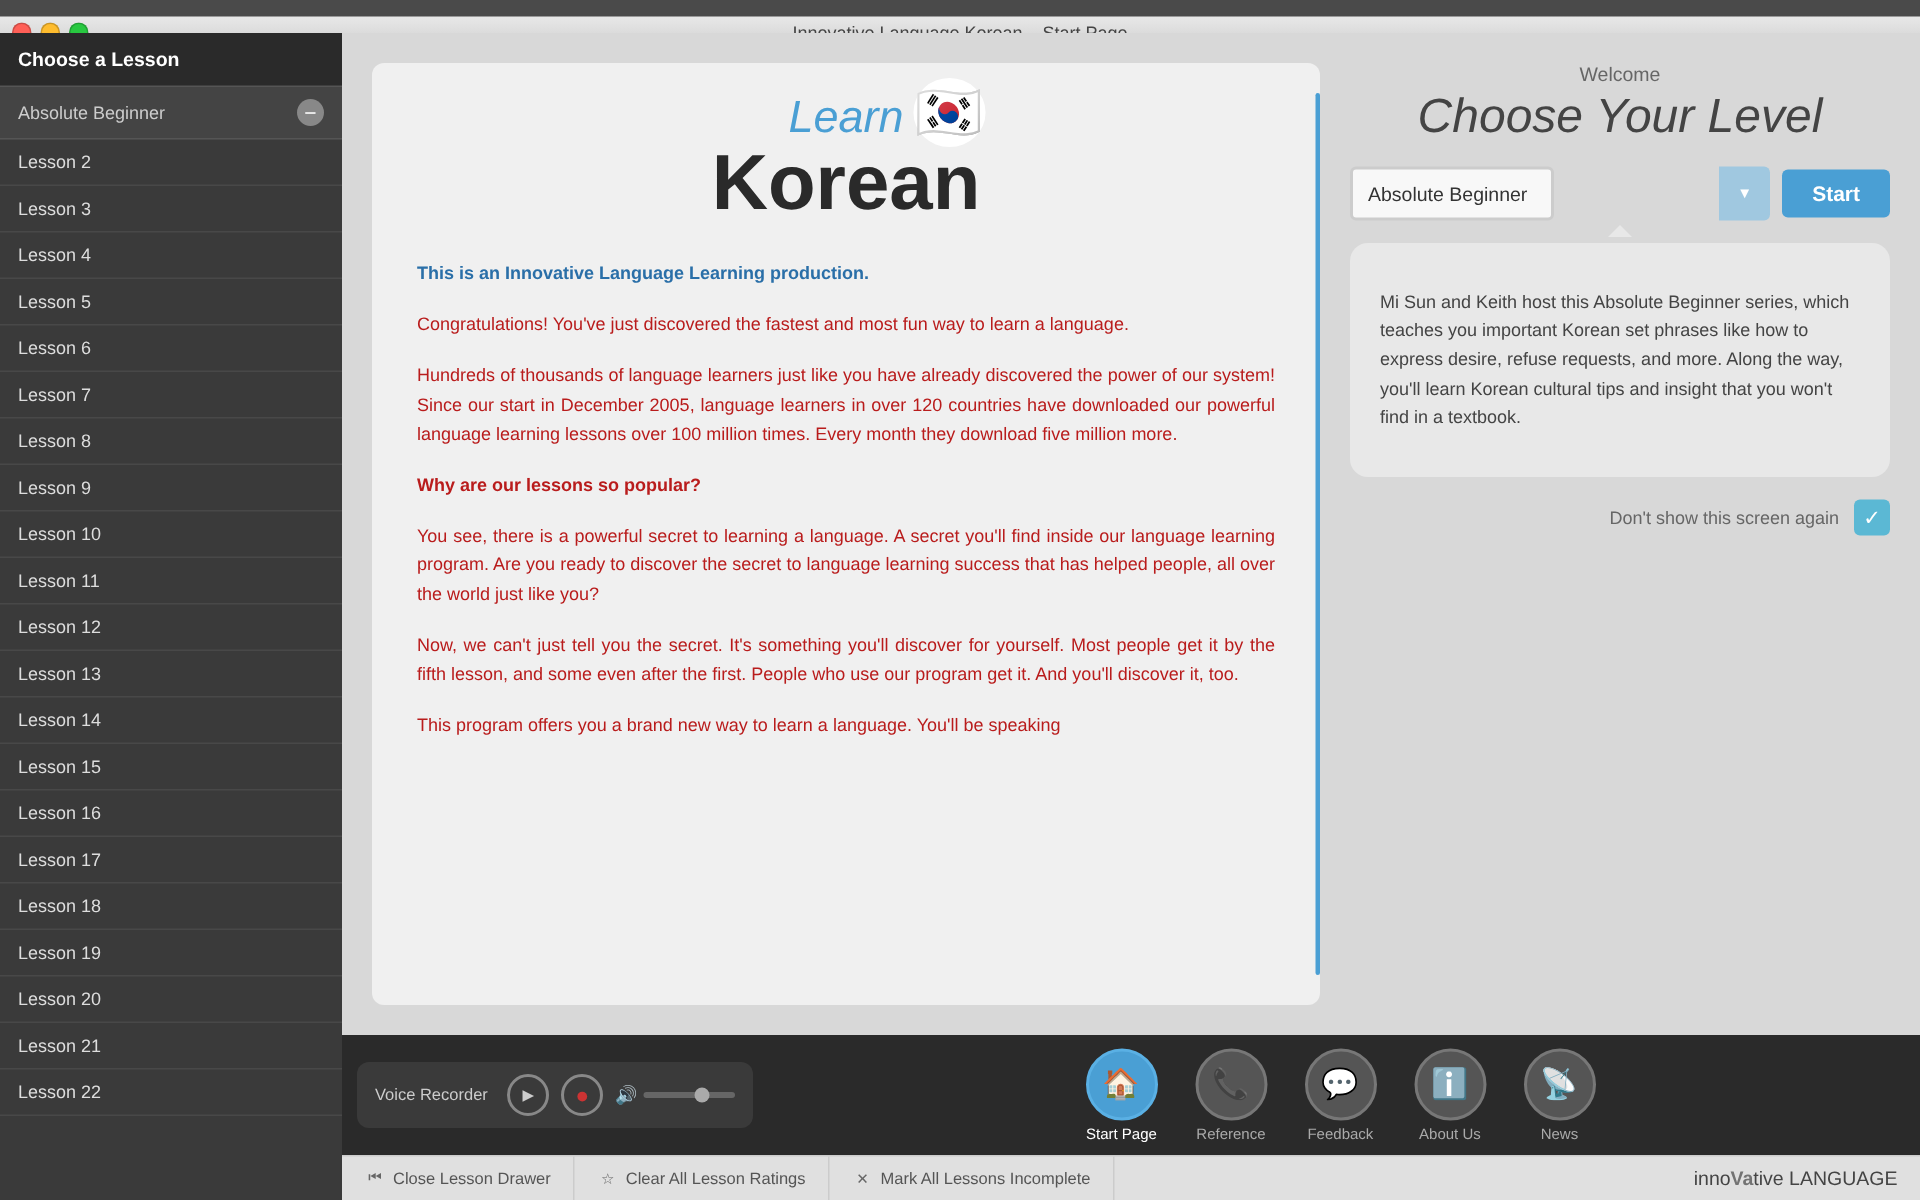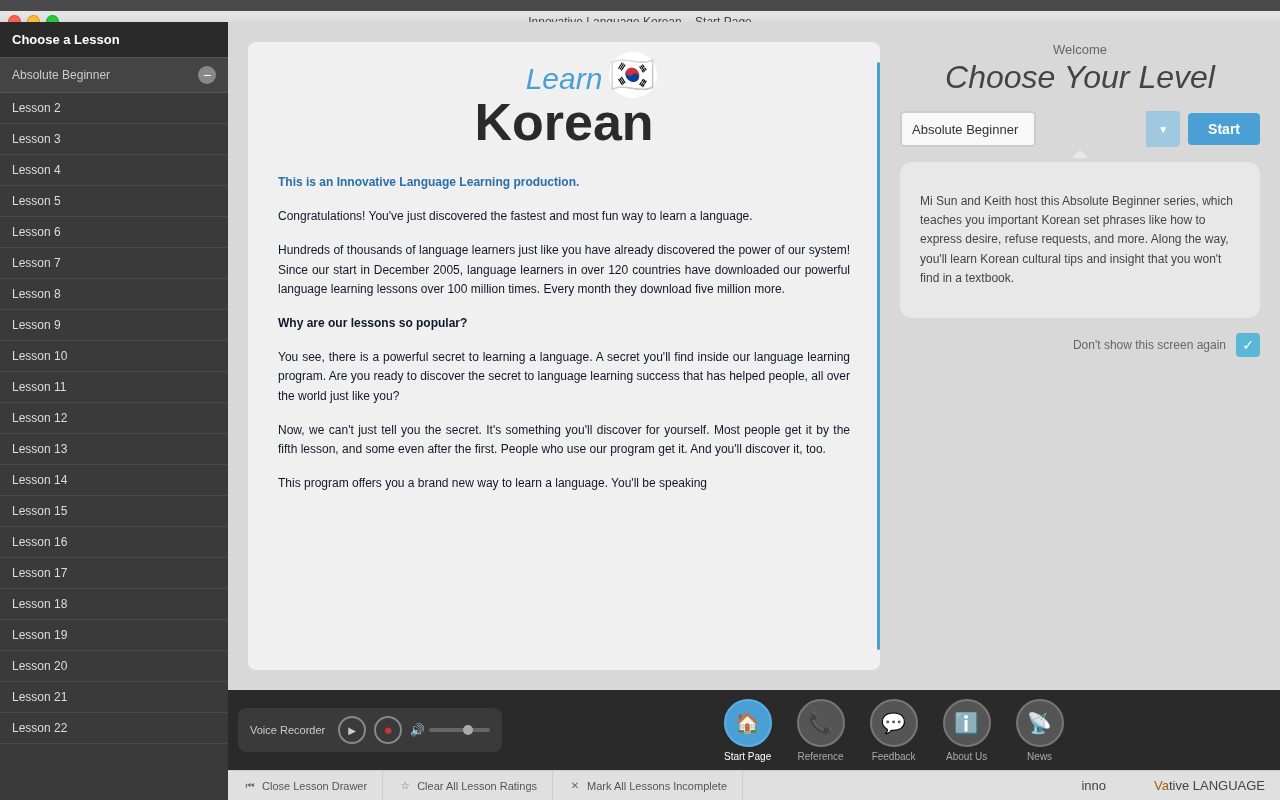--- a/index.html
+++ b/index.html
@@ -168,21 +168,21 @@
       position: absolute;
       right: 0;
       top: 20px;
       bottom: 20px;
       border-radius: 2px;
     }
 
     .text-block { margin-bottom: 15px; }
     .text-block p {
       font-size: 12px;
-      color: #0f172a;
+      color: #b91c1c;
       line-height: 1.6;
       text-align: justify;
     }
     .text-block .highlight {
       color: #2a6fa8;
       font-weight: bold;
       font-size: 12px;
     }
     .section-title {
       font-size: 13px;
@@ -640,18 +640,18 @@
         </div>
         <div class="status-item">
           <span class="status-icon">☆</span>
           <span>Clear All Lesson Ratings</span>
         </div>
         <div class="status-item">
           <span class="status-icon">✕</span>
           <span>Mark All Lessons Incomplete</span>
         </div>
         <div style="margin-left:auto; padding-right:15px; font-size:13px; color:#444;">
-        inno<span style="color:#a16207; font-weight:normal;margin-left:48px;">Va</span>tive LANGUAGE
+        inno<span style="color:#737373; font-weight:bold;">Va</span>tive LANGUAGE
       </div>
     </div>
 
   </div>
 </div>
 
 </body></html>

